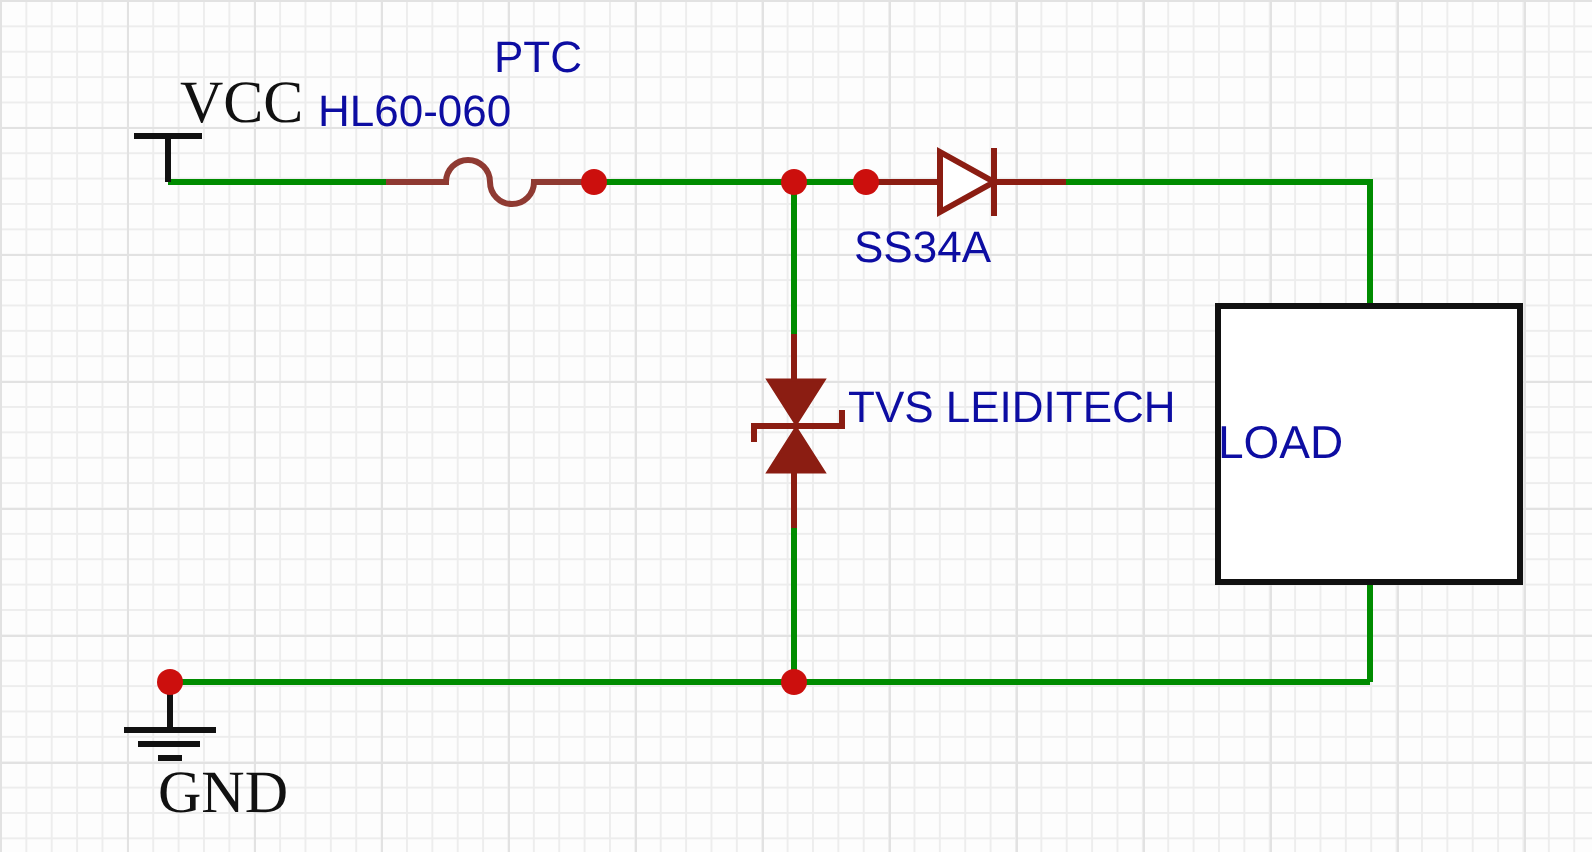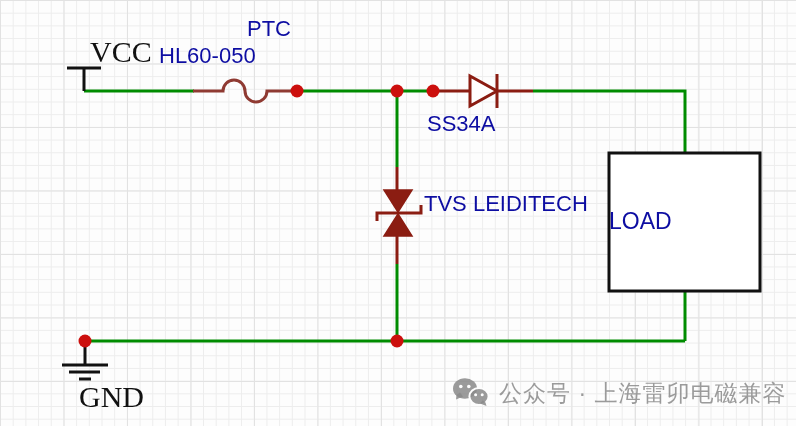--- a/index.html
+++ b/index.html
@@ -117,36 +117,19 @@
       <circle cx="433" cy="91" r="6.5"></circle>
       <circle cx="397" cy="341" r="6.5"></circle>
       <circle cx="85" cy="341" r="6.5"></circle>
     </g>
   </svg>
 
   <div class="lbl lbl-net" style="left:63px; top:36px;">VCC</div>
   <div class="lbl lbl-net" style="left:52px; top:381px;">GND</div>
 
   <div class="lbl lbl-blue" style="left:247px; top:17px;">PTC</div>
-  <div class="lbl lbl-blue" style="left:159px; top:44px;">HL60-050</div>
+  <div class="lbl lbl-blue" style="left:159px; top:44px;">HL60-060</div>
   <div class="lbl lbl-blue" style="left:427px; top:112px;">SS34A</div>
   <div class="lbl lbl-blue" style="left:424px; top:192px;">TVS LEIDITECH</div>
   <div class="lbl lbl-blue load-label">LOAD</div>
 
-  <div class="watermark">
-    <svg width="38" height="32" viewBox="0 0 38 32">
-      <g fill="rgba(138,138,138,0.85)">
-        <ellipse cx="13" cy="11.5" rx="12" ry="10.3"></ellipse>
-        <polygon points="4.5,18 8,15.5 11,19.5 4,22.5"></polygon>
-        <ellipse cx="27" cy="19.5" rx="9.6" ry="8.4" stroke="#fdfdfd" stroke-width="2"></ellipse>
-        <polygon points="33.5,25.5 30.5,23.5 28,26.5 34.5,29"></polygon>
-      </g>
-      <g fill="#fdfdfd">
-        <circle cx="8.8" cy="9.5" r="1.8"></circle>
-        <circle cx="16.8" cy="9.5" r="1.8"></circle>
-        <circle cx="23.6" cy="17.8" r="1.5"></circle>
-        <circle cx="30.2" cy="17.8" r="1.5"></circle>
-      </g>
-    </svg>
-    <span>公众号 · 上海雷卯电磁兼容</span>
-  </div>
 
 </div>
 
 </body></html>

